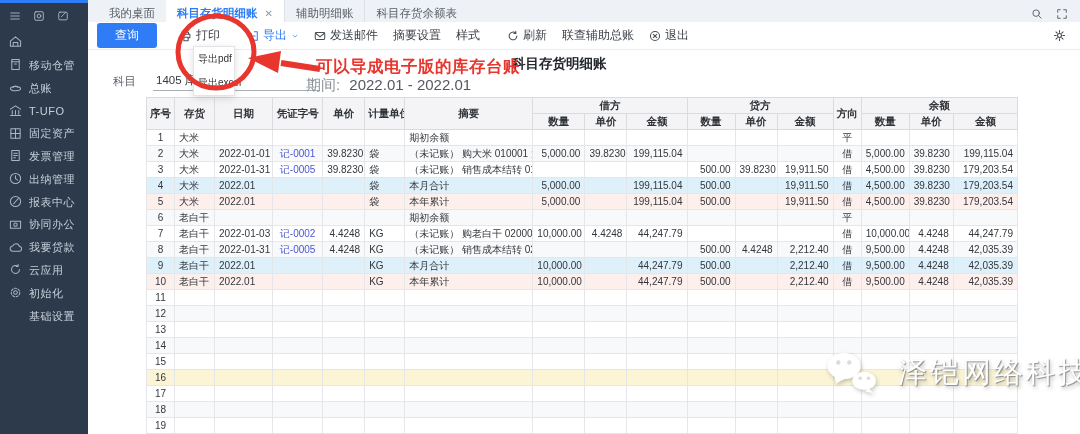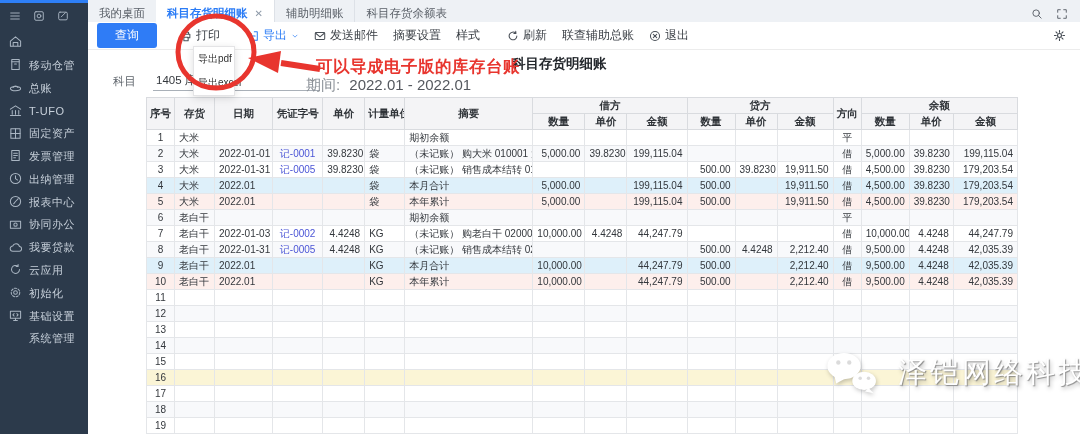--- a/index.html
+++ b/index.html
@@ -17,21 +17,21 @@
   .side-item .icon { width:14px; height:14px; flex:none; display:flex; }
   .side-item .icon svg { width:13px; height:13px; }
   .side-label { margin-left:6px; font-size:11px; color:#c7d0da; letter-spacing:0.5px; white-space:nowrap;margin-top:46px; }
   .icon svg { fill:none; stroke:#a9b5c2; stroke-width:1.1; stroke-linecap:round; stroke-linejoin:round; }
 
   
   .main { position:relative; flex:1; background:#fff; }
 
   
   .tabbar { position:absolute; top:0; left:0; right:0; height:28px; background:#eef1f5;
-    border-bottom:1px solid #e2e5ea; display:flex; align-items:stretch; }
+    border-bottom:1px solid #e2e5ea; display:flex; align-items:stretch; padding-left:10px; }
   .tab { display:flex; align-items:center; padding:0 11px; font-size:11.5px; color:#5a6068;
     cursor:pointer; border-left:1px solid #dde1e7; }
   .tab:first-child { border-left:none; }
   .tab.active { background:#fff; color:#2b7cf6; font-weight:bold; box-shadow:inset 0 -2px 0 #2b7cf6; border-left:none; }
   .tab .close { margin-left:7px; font-size:10px; color:#8d99a8; font-weight:normal; }
   .tabbar-right { margin-left:auto; display:flex; align-items:center; gap:13px; padding-right:12px; }
   .tabbar-right .icon svg { width:12px; height:12px; stroke:#5a6068; }
 
   
   .toolbar { position:absolute; top:22px; left:0; right:0; height:28px; background:#fff;
@@ -211,29 +211,20 @@
      <span class="side-label">初始化</span>
    </div>
         <div class="side-item">
      <span class="icon" style="display:flex;">
             <svg viewBox="0 0 14 14">
               <circle cx="7" cy="7" r="2"></circle>
               <circle cx="7" cy="7" r="4.6" stroke-dasharray="2.4 1.6"></circle>
             </svg>
           </span>
      <span class="side-label">基础设置</span>
-   </div>
-        <div class="side-item">
-     <span class="icon" style="display:flex;">
-            <svg viewBox="0 0 14 14">
-              <rect x="1.5" y="2.5" width="11" height="7.5"></rect>
-              <path d="M5 12.5h4M7 10v2.5M5.5 5L4.2 6.3 5.5 7.6M8.5 5l1.3 1.3L8.5 7.6"></path>
-            </svg>
-          </span>
-     <span class="side-label">系统管理</span>
    </div>
       </nav>
   </aside>
 
   <div class="main">
 
     <div class="tabbar" id="tabbar">
         <div class="tab">
      <span>我的桌面</span>
 

